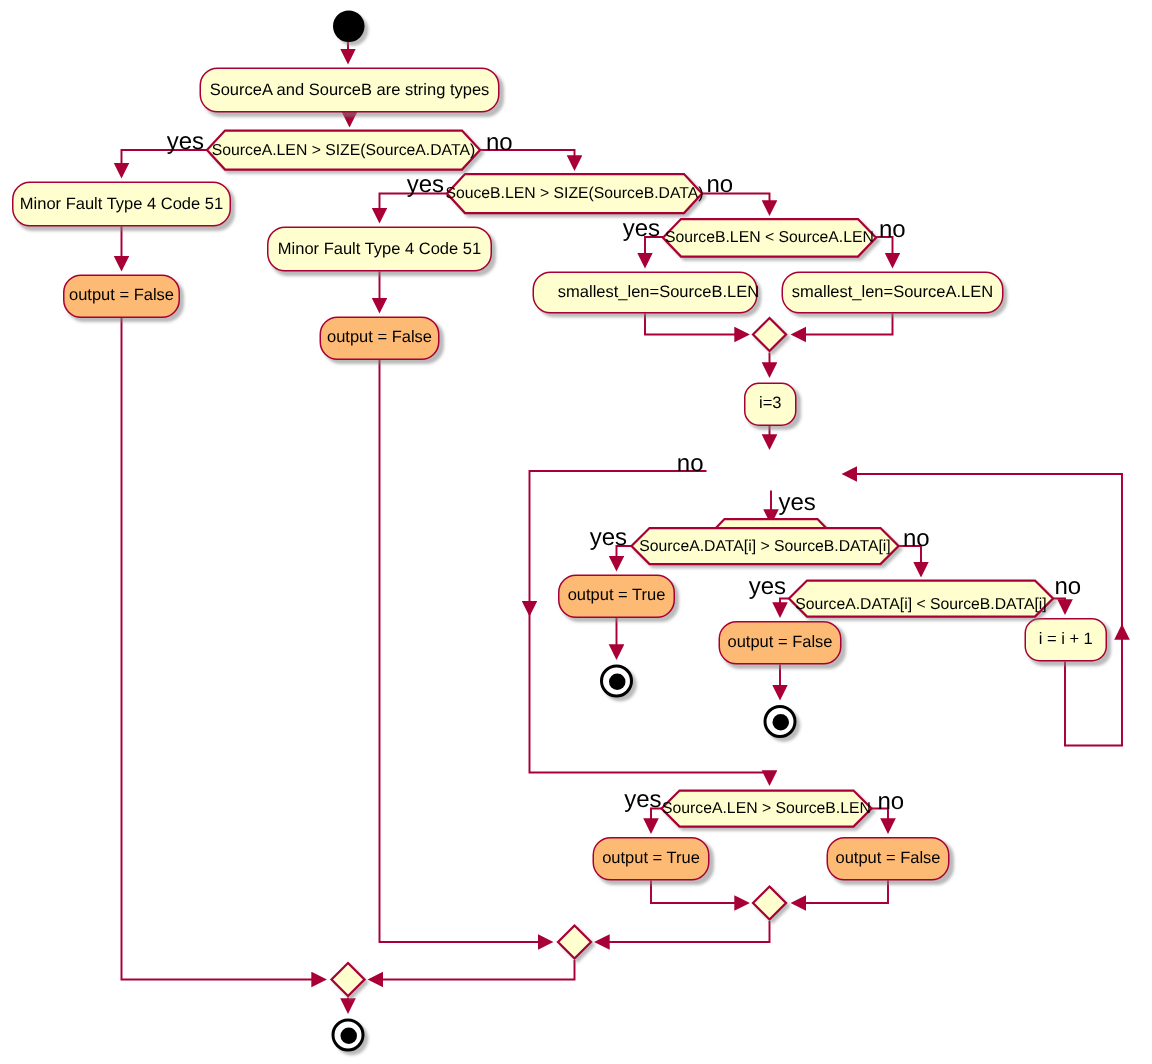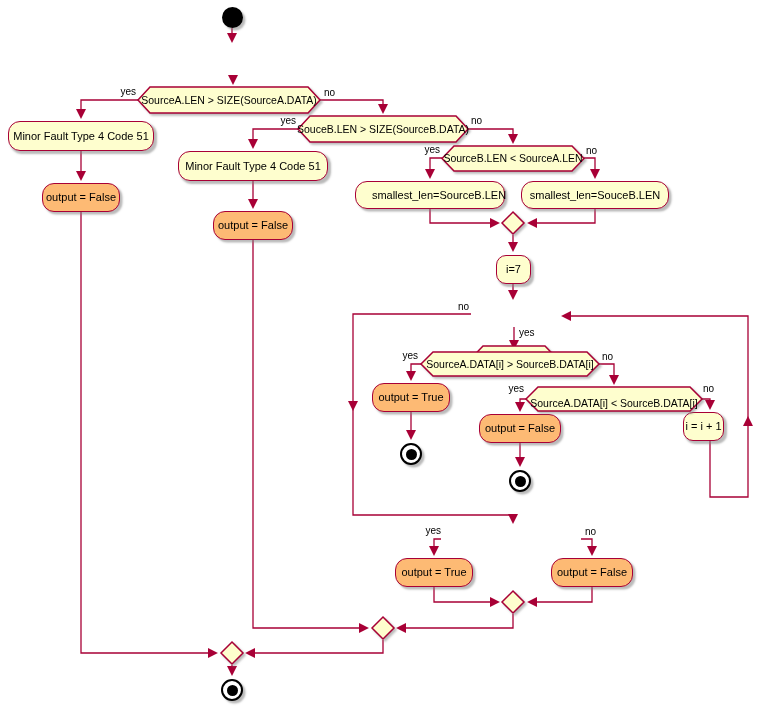--- a/index.html
+++ b/index.html
@@ -33,21 +33,21 @@
     box-shadow:2.5px 2.5px 2px rgba(130,130,130,0.55);
   }
   .end-node{
     position:absolute;width:22px;height:22px;border-radius:50%;z-index:2;
     box-sizing:border-box;border:2px solid #000;background:#fff;
     display:flex;align-items:center;justify-content:center;
     box-shadow:2.5px 2.5px 2px rgba(130,130,130,0.55);
   }
   .end-node .dot{width:11px;height:11px;border-radius:50%;background:#000;}
   .branch{
-    position:absolute;z-index:3;width:28px;font-size:10px;line-height:1;
+    position:absolute;z-index:3;width:28px;font-size:16px;line-height:1;
   }
   .branch.r{text-align:right;}
   .branch.l{text-align:left;}
 </style>
 </head>
 <body>
 
 <div id="canvas">
 
   <svg id="edge-layer" width="768" height="709" viewBox="0 0 768 709">
@@ -98,26 +98,27 @@
   <div class="end-node" style="left:400px;top:443px;">
       <div class="dot"></div>
     </div>
   <div class="end-node" style="left:509px;top:470px;">
       <div class="dot"></div>
     </div>
   <div class="end-node" style="left:221px;top:679px;">
       <div class="dot"></div>
     </div>
 
+  <div class="activity" style="left:133px;top:45px;width:200px;height:30px;">SourceA and SourceB are string types</div>
   <div class="activity" style="left:8px;top:121px;width:146px;height:30px;">Minor Fault Type 4 Code 51</div>
   <div class="activity" style="left:178px;top:151px;width:150px;height:30px;">Minor Fault Type 4 Code 51</div>
   <div class="activity" style="left:355px;top:181px;width:150px;height:28px;padding-left:18px;">smallest_len=SourceB.LEN</div>
-  <div class="activity" style="left:521px;top:181px;width:148px;height:28px;">smallest_len=SouceB.LEN</div>
-  <div class="activity" style="left:496px;top:255px;width:35px;height:29px;border-radius:10px;">i=7</div>
-  <div class="activity" style="left:683px;top:412px;width:41px;height:29px;border-radius:10px;">i = i + 1</div>
+  <div class="activity" style="left:521px;top:181px;width:148px;height:28px;">smallest_len=SourceA.LEN</div>
+  <div class="activity" style="left:496px;top:255px;width:35px;height:29px;border-radius:10px;">i=3</div>
+  <div class="activity" style="left:683px;top:412px;width:55px;height:29px;border-radius:10px;">i = i + 1</div>
 
   <div class="activity blue" style="left:42px;top:183px;width:78px;height:29px;">output = False</div>
   <div class="activity blue" style="left:213px;top:211px;width:80px;height:29px;">output = False</div>
   <div class="activity blue" style="left:372px;top:383px;width:78px;height:29px;">output = True</div>
   <div class="activity blue" style="left:479px;top:414px;width:82px;height:29px;">output = False</div>
   <div class="activity blue" style="left:395px;top:558px;width:78px;height:29px;">output = True</div>
   <div class="activity blue" style="left:551px;top:558px;width:82px;height:29px;">output = False</div>
 
   <div class="decision" style="left:298px;top:116px;width:170px;height:26px;">
     <svg width="170" height="26">
@@ -147,20 +148,26 @@
     <svg width="178" height="24">
         <polygon points="0,12 12,0 166,0 178,12 166,24 12,24"></polygon>
       </svg>
     <span class="lbl">SourceA.DATA[i] &gt; SourceB.DATA[i]</span>
   </div>
   <div class="decision" style="left:526px;top:387px;width:176px;height:32px;">
     <svg width="176" height="24">
         <polygon points="0,12 12,0 164,0 176,12 164,24 12,24"></polygon>
       </svg>
     <span class="lbl">SourceA.DATA[i] &lt; SourceB.DATA[i]</span>
+  </div>
+  <div class="decision" style="left:441px;top:527px;width:140px;height:24px;">
+    <svg width="140" height="24">
+        <polygon points="0,12 12,0 128,0 140,12 128,24 12,24"></polygon>
+      </svg>
+    <span class="lbl">SourceA.LEN &gt; SourceB.LEN</span>
   </div>
 
   <div class="diamond" style="left:501px;top:211px;">
     <svg width="24" height="24">
         <polygon points="12,1 23,12 12,23 1,12"></polygon>
       </svg>
   </div>
   <div class="diamond" style="left:501px;top:590px;">
     <svg width="24" height="24">
         <polygon points="12,1 23,12 12,23 1,12"></polygon>

